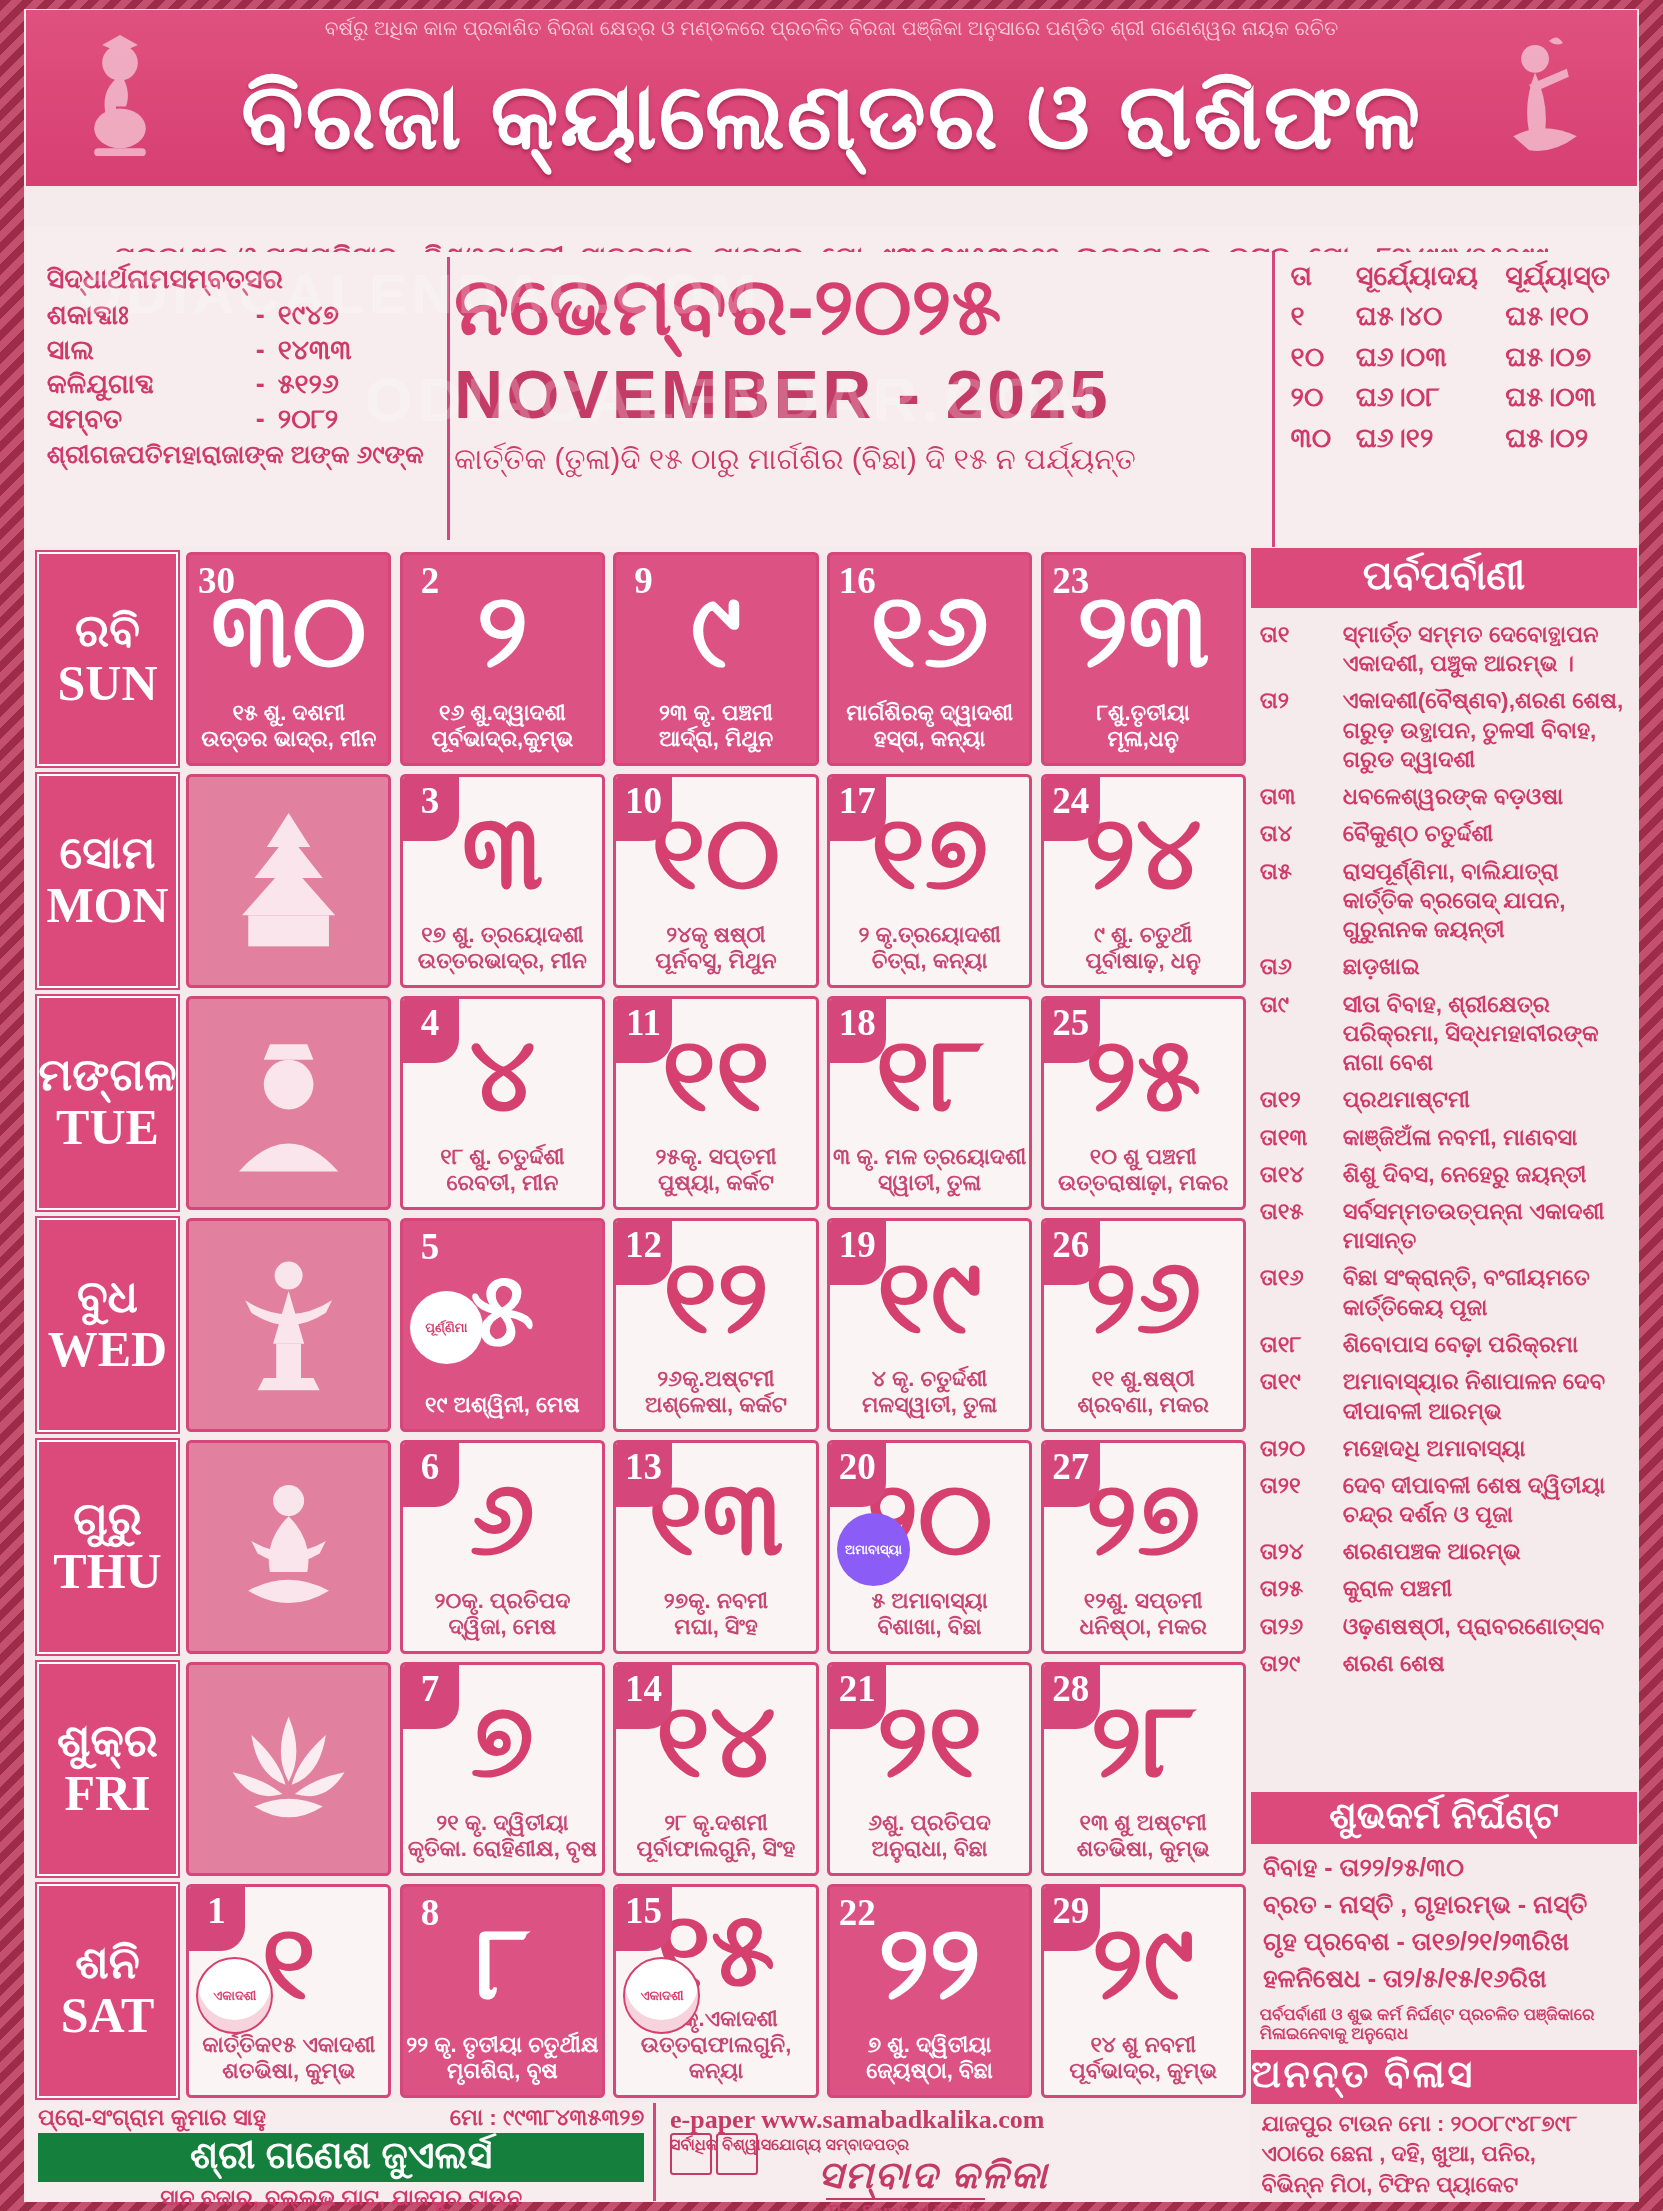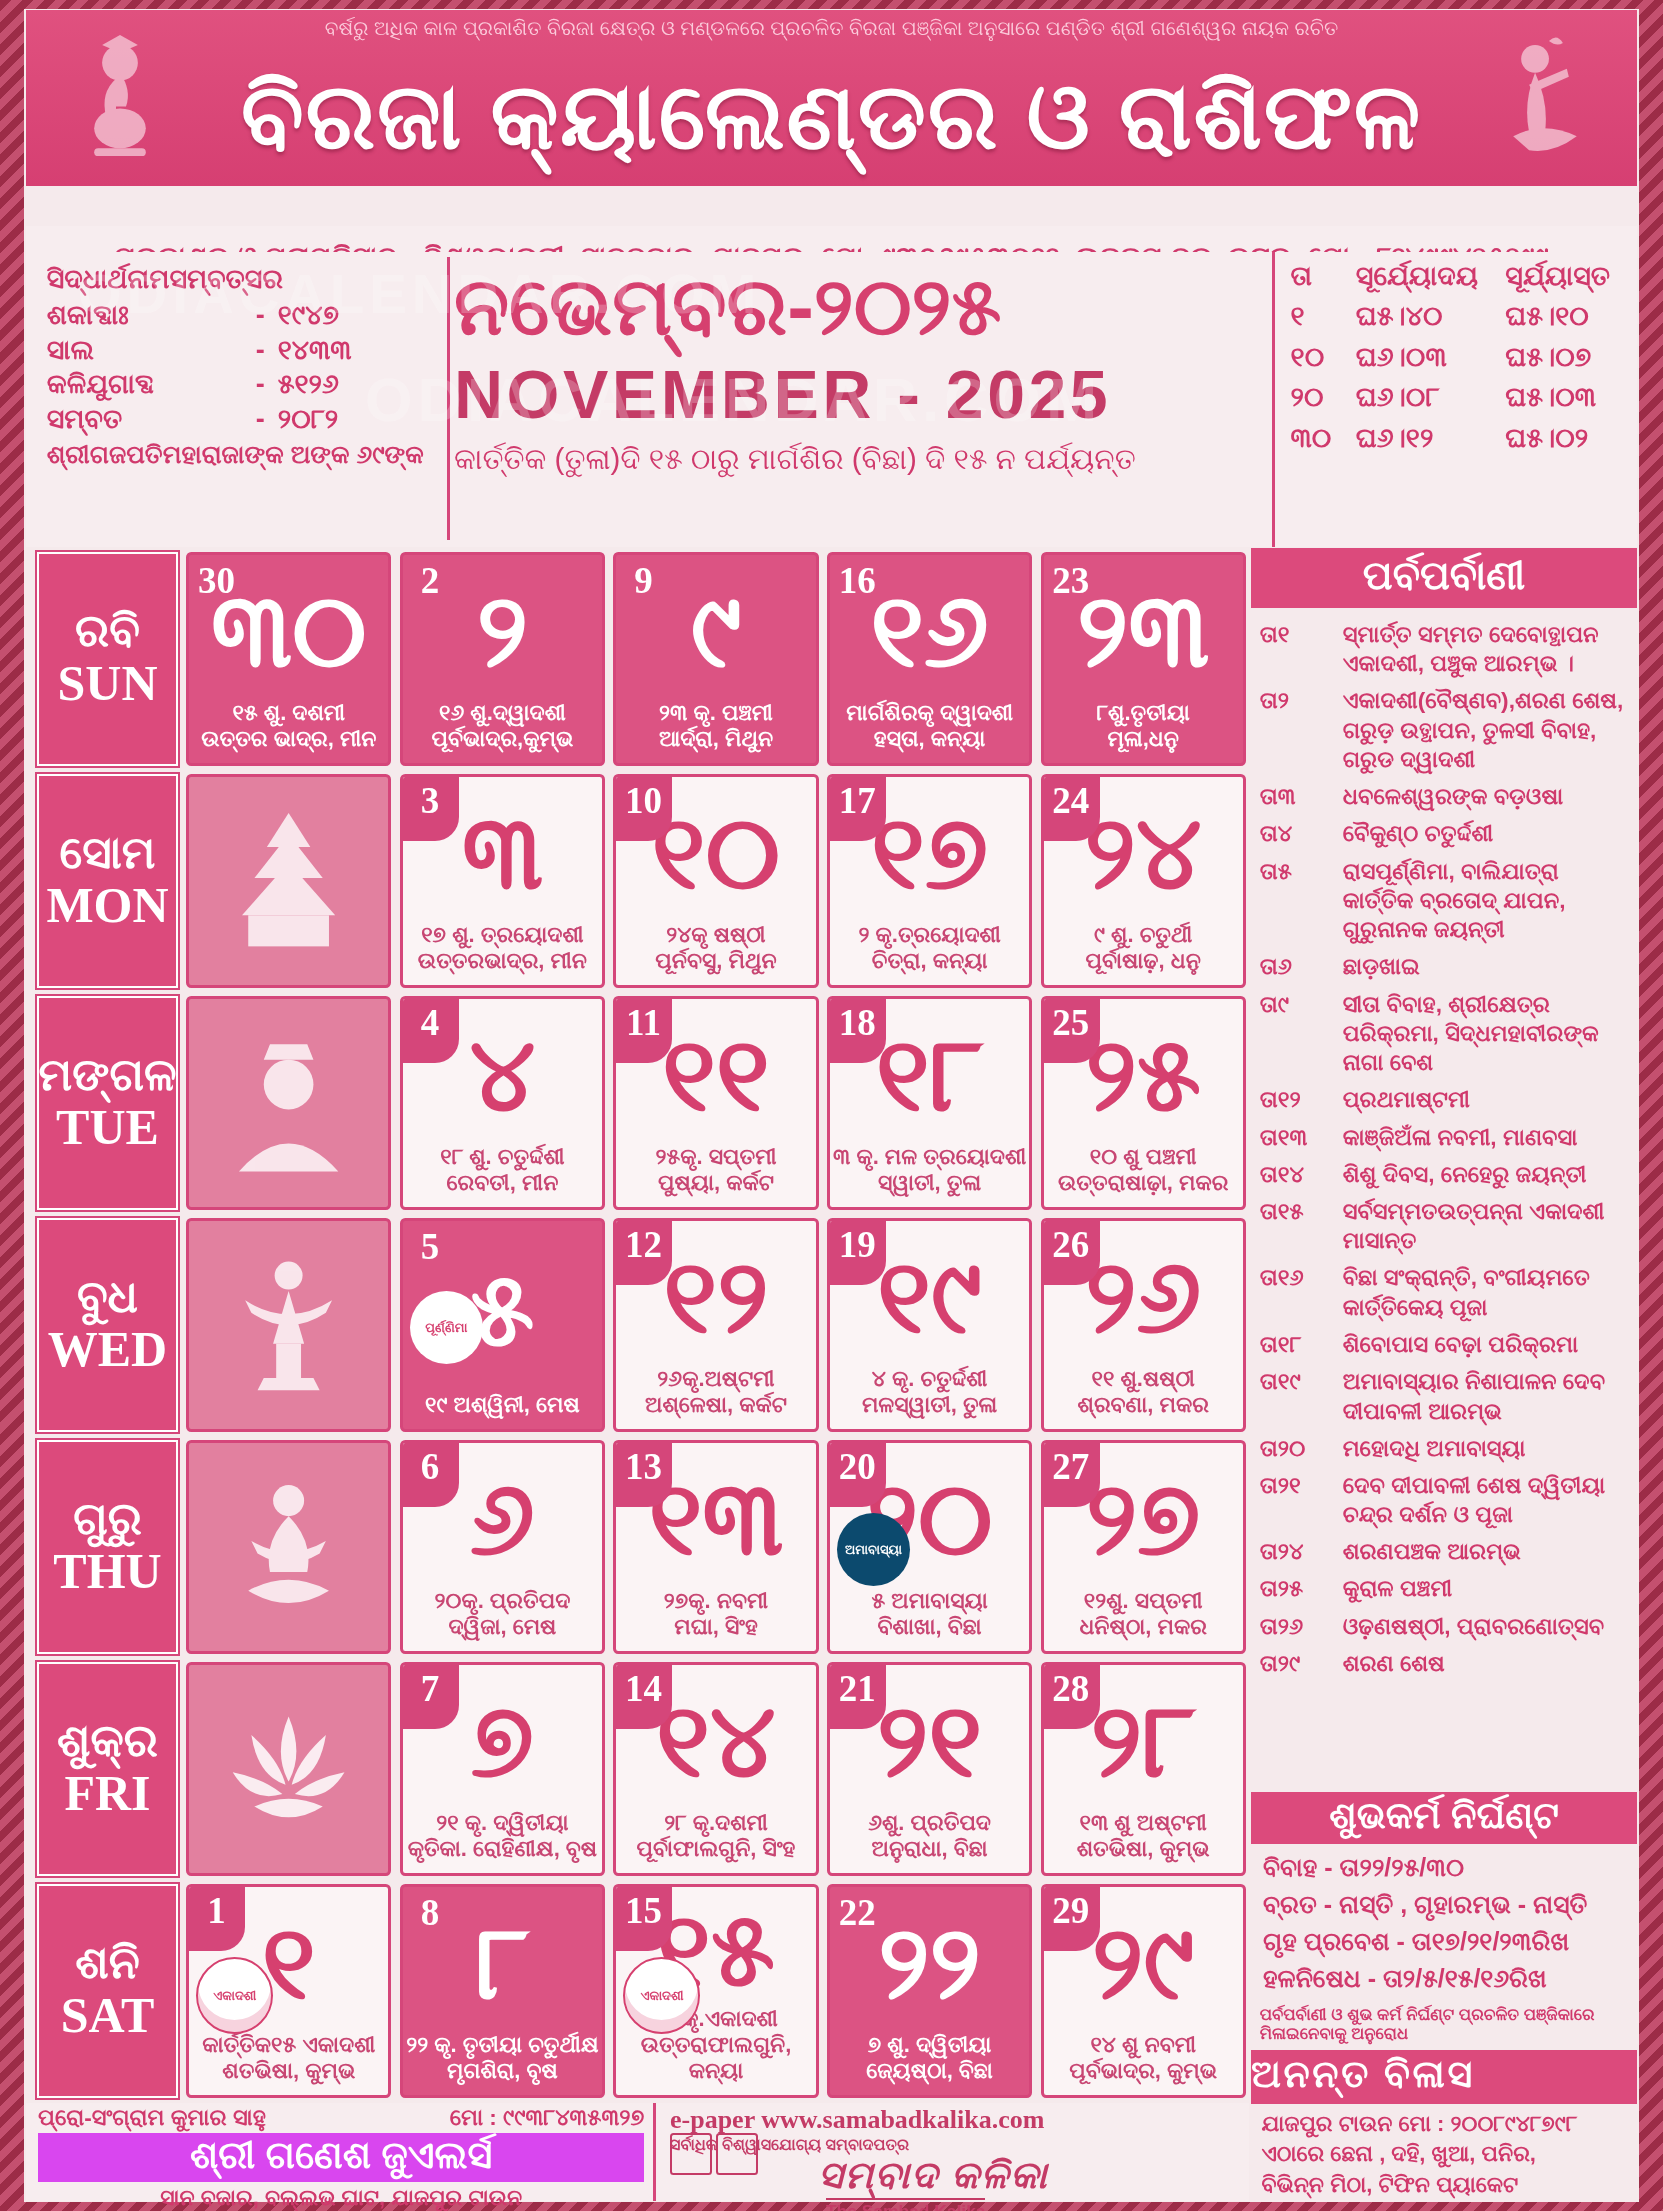--- a/index.html
+++ b/index.html
@@ -57,21 +57,21 @@
   .cell .t1,.cell .t2{width:100%;text-align:center;font-size:22px;font-weight:bold;color:#c84673;}
   .cell .t2{margin-bottom:10.4px;}
   .cell.filled{background:#dc5383;}
   .cell.filled .num,.cell.filled .t1,.cell.filled .t2{color:#fff;}
   .cell.filled .tab{background:transparent;border-radius:0;padding-top:3.5px;}
   .badge{position:absolute;left:7px;top:70px;width:73px;height:73px;border-radius:50%;
          display:flex;align-items:center;justify-content:center;text-align:center;
          font-size:13px;font-weight:bold;line-height:1.05;}
   .badge.crescent{background:#fff;color:#d6406f;border:2.6px solid #d6406f;
                   box-shadow:inset 0 -12px 0 #f7d3de;}
-  .badge.disc{background:#0c4a6e;color:#fff;}
+  .badge.disc{background:#8b5cf6;color:#fff;}
   .badge.circle{background:#fff;color:#d6406f;}
   .img-cell{margin:4.3px;border:3.5px solid #d5467a;border-radius:5.2px;background:#e2809f;
             display:flex;align-items:center;justify-content:center;overflow:hidden;}
   .img-cell svg{width:78%;height:86%;}
   
   .sidebar{position:absolute;left:1251px;top:548px;width:386px;height:1654px;display:flex;
            flex-direction:column;box-sizing:border-box;}
   .sb-title{background:#dc4a7c;color:#fff;font-size:40px;font-weight:bold;text-align:center;
             padding:5.2px 0 8.7px;}
   .sb-list{flex:1;padding:12px 5.2px 0 8.7px;overflow:hidden;}
@@ -83,21 +83,21 @@
   .shubh-lines .ln{font-size:25px;font-weight:bold;margin-bottom:7px;}
   .shubh-note{font-size:16.5px;font-weight:bold;padding:0 5.2px 7px 8.7px;color:#d0396c;}
   .ananta-title{background:#dc4a7c;color:#fff;font-size:38px;font-weight:bold;text-align:left;
                 padding:3.5px 0 7px;letter-spacing:2.6px;}
   .ananta-lines{padding:7px 5.2px 0 10.4px;color:#d0396c;}
   .ananta-lines .ln{font-size:22px;font-weight:bold;margin-bottom:4.3px;}
   
   .footer{position:absolute;left:26px;top:2103px;width:1223px;height:98px;display:flex;background:#f7edef;}
   .f-left{width:630px;border-right:3.5px solid #d5467a;padding:1.7px 8.7px 0 12px;box-sizing:border-box;}
   .f-row1{display:flex;justify-content:space-between;color:#d0396c;font-size:22.6px;font-weight:bold;}
-  .f-shop{background:#d946ef;color:#fff;font-size:38px;font-weight:bold;text-align:center;
+  .f-shop{background:#15803d;color:#fff;font-size:38px;font-weight:bold;text-align:center;
           margin-top:2.6px;padding:0.9px 0 4.3px;}
   .f-addr{color:#d0396c;font-size:22px;font-weight:bold;text-align:center;margin-top:2.6px;}
   .f-mid{flex:1;padding:1.7px 8.7px 0 14px;color:#c43b66;position:relative;}
   .f-epaper{font-size:26px;font-weight:bold;font-family:"Liberation Serif",serif;}
   .f-tag{font-size:16px;font-weight:bold;margin-top:1.7px;}
   .f-logo{font-size:38px;font-weight:bold;font-style:italic;letter-spacing:1.7px;margin-top:0px;}
   .f-logo-en{font-size:17.4px;font-weight:bold;border-top:2.6px solid #c43b66;display:inline-block;
              padding-top:0.9px;margin-left:156px;}
   .stamps{position:absolute;left:14px;top:29.5px;display:flex;gap:3.5px;}
   .stamp{width:38px;height:38px;border:2.6px solid #c43b66;border-radius:3.5px;}

